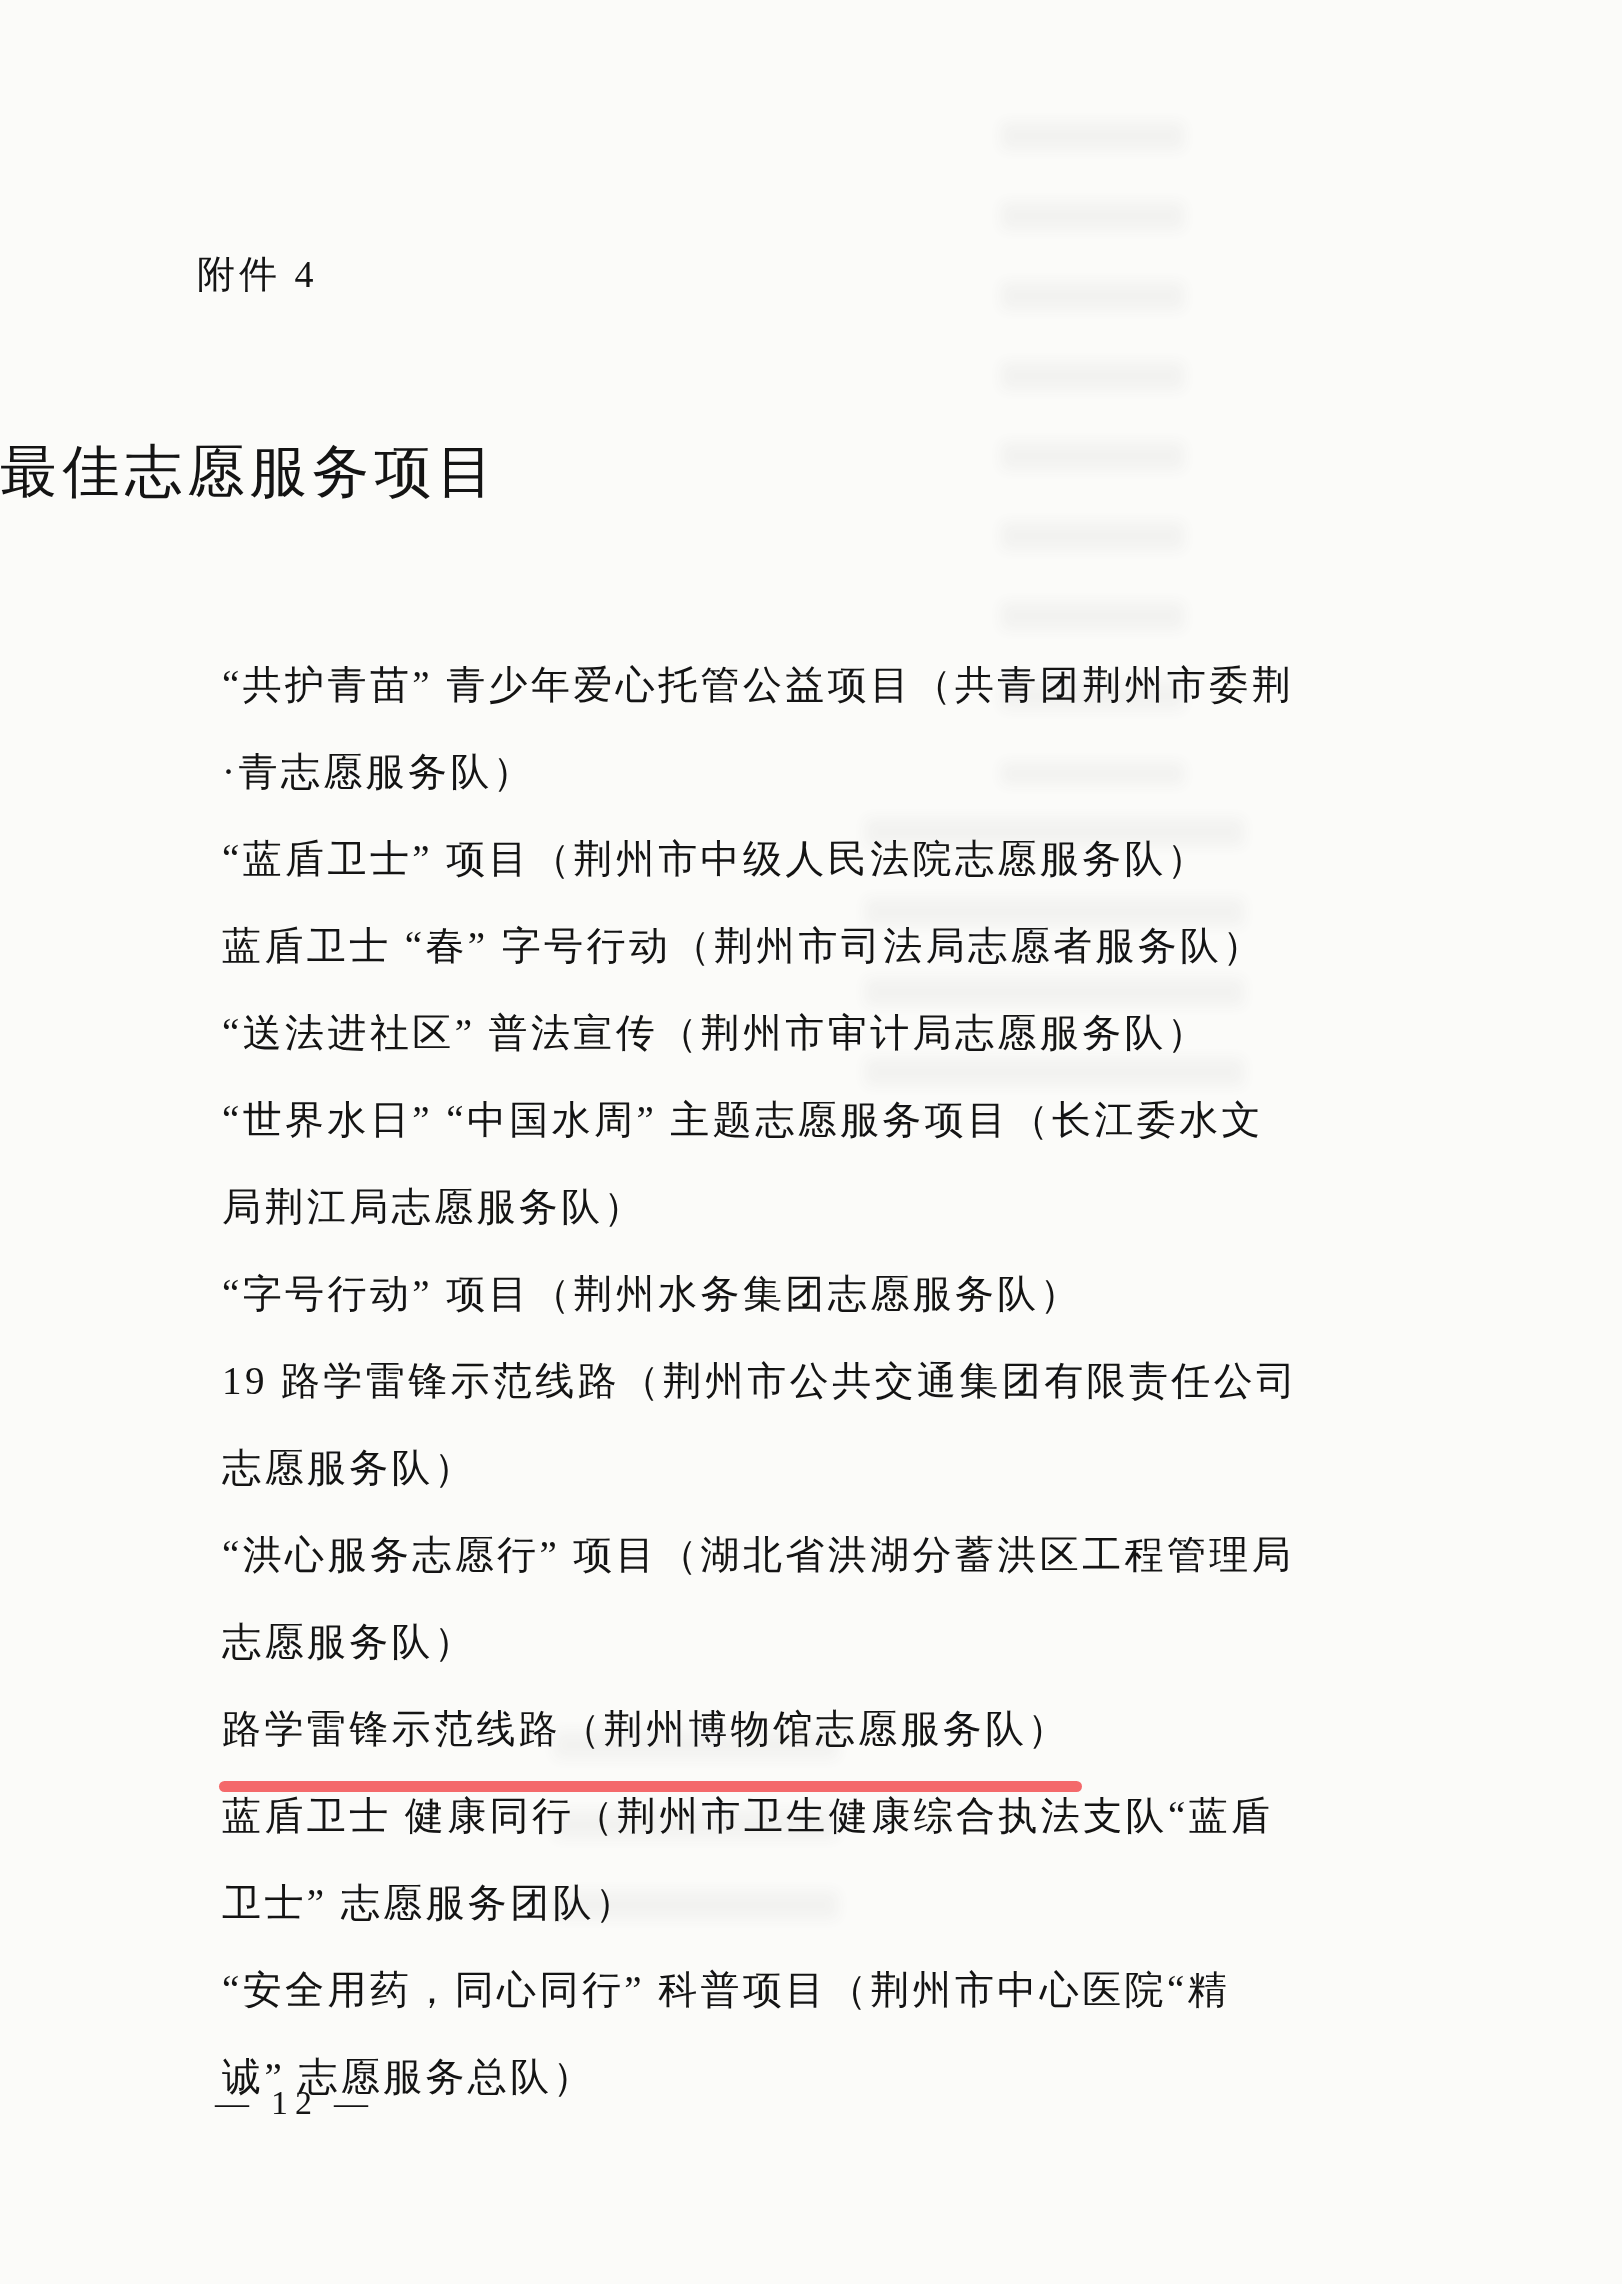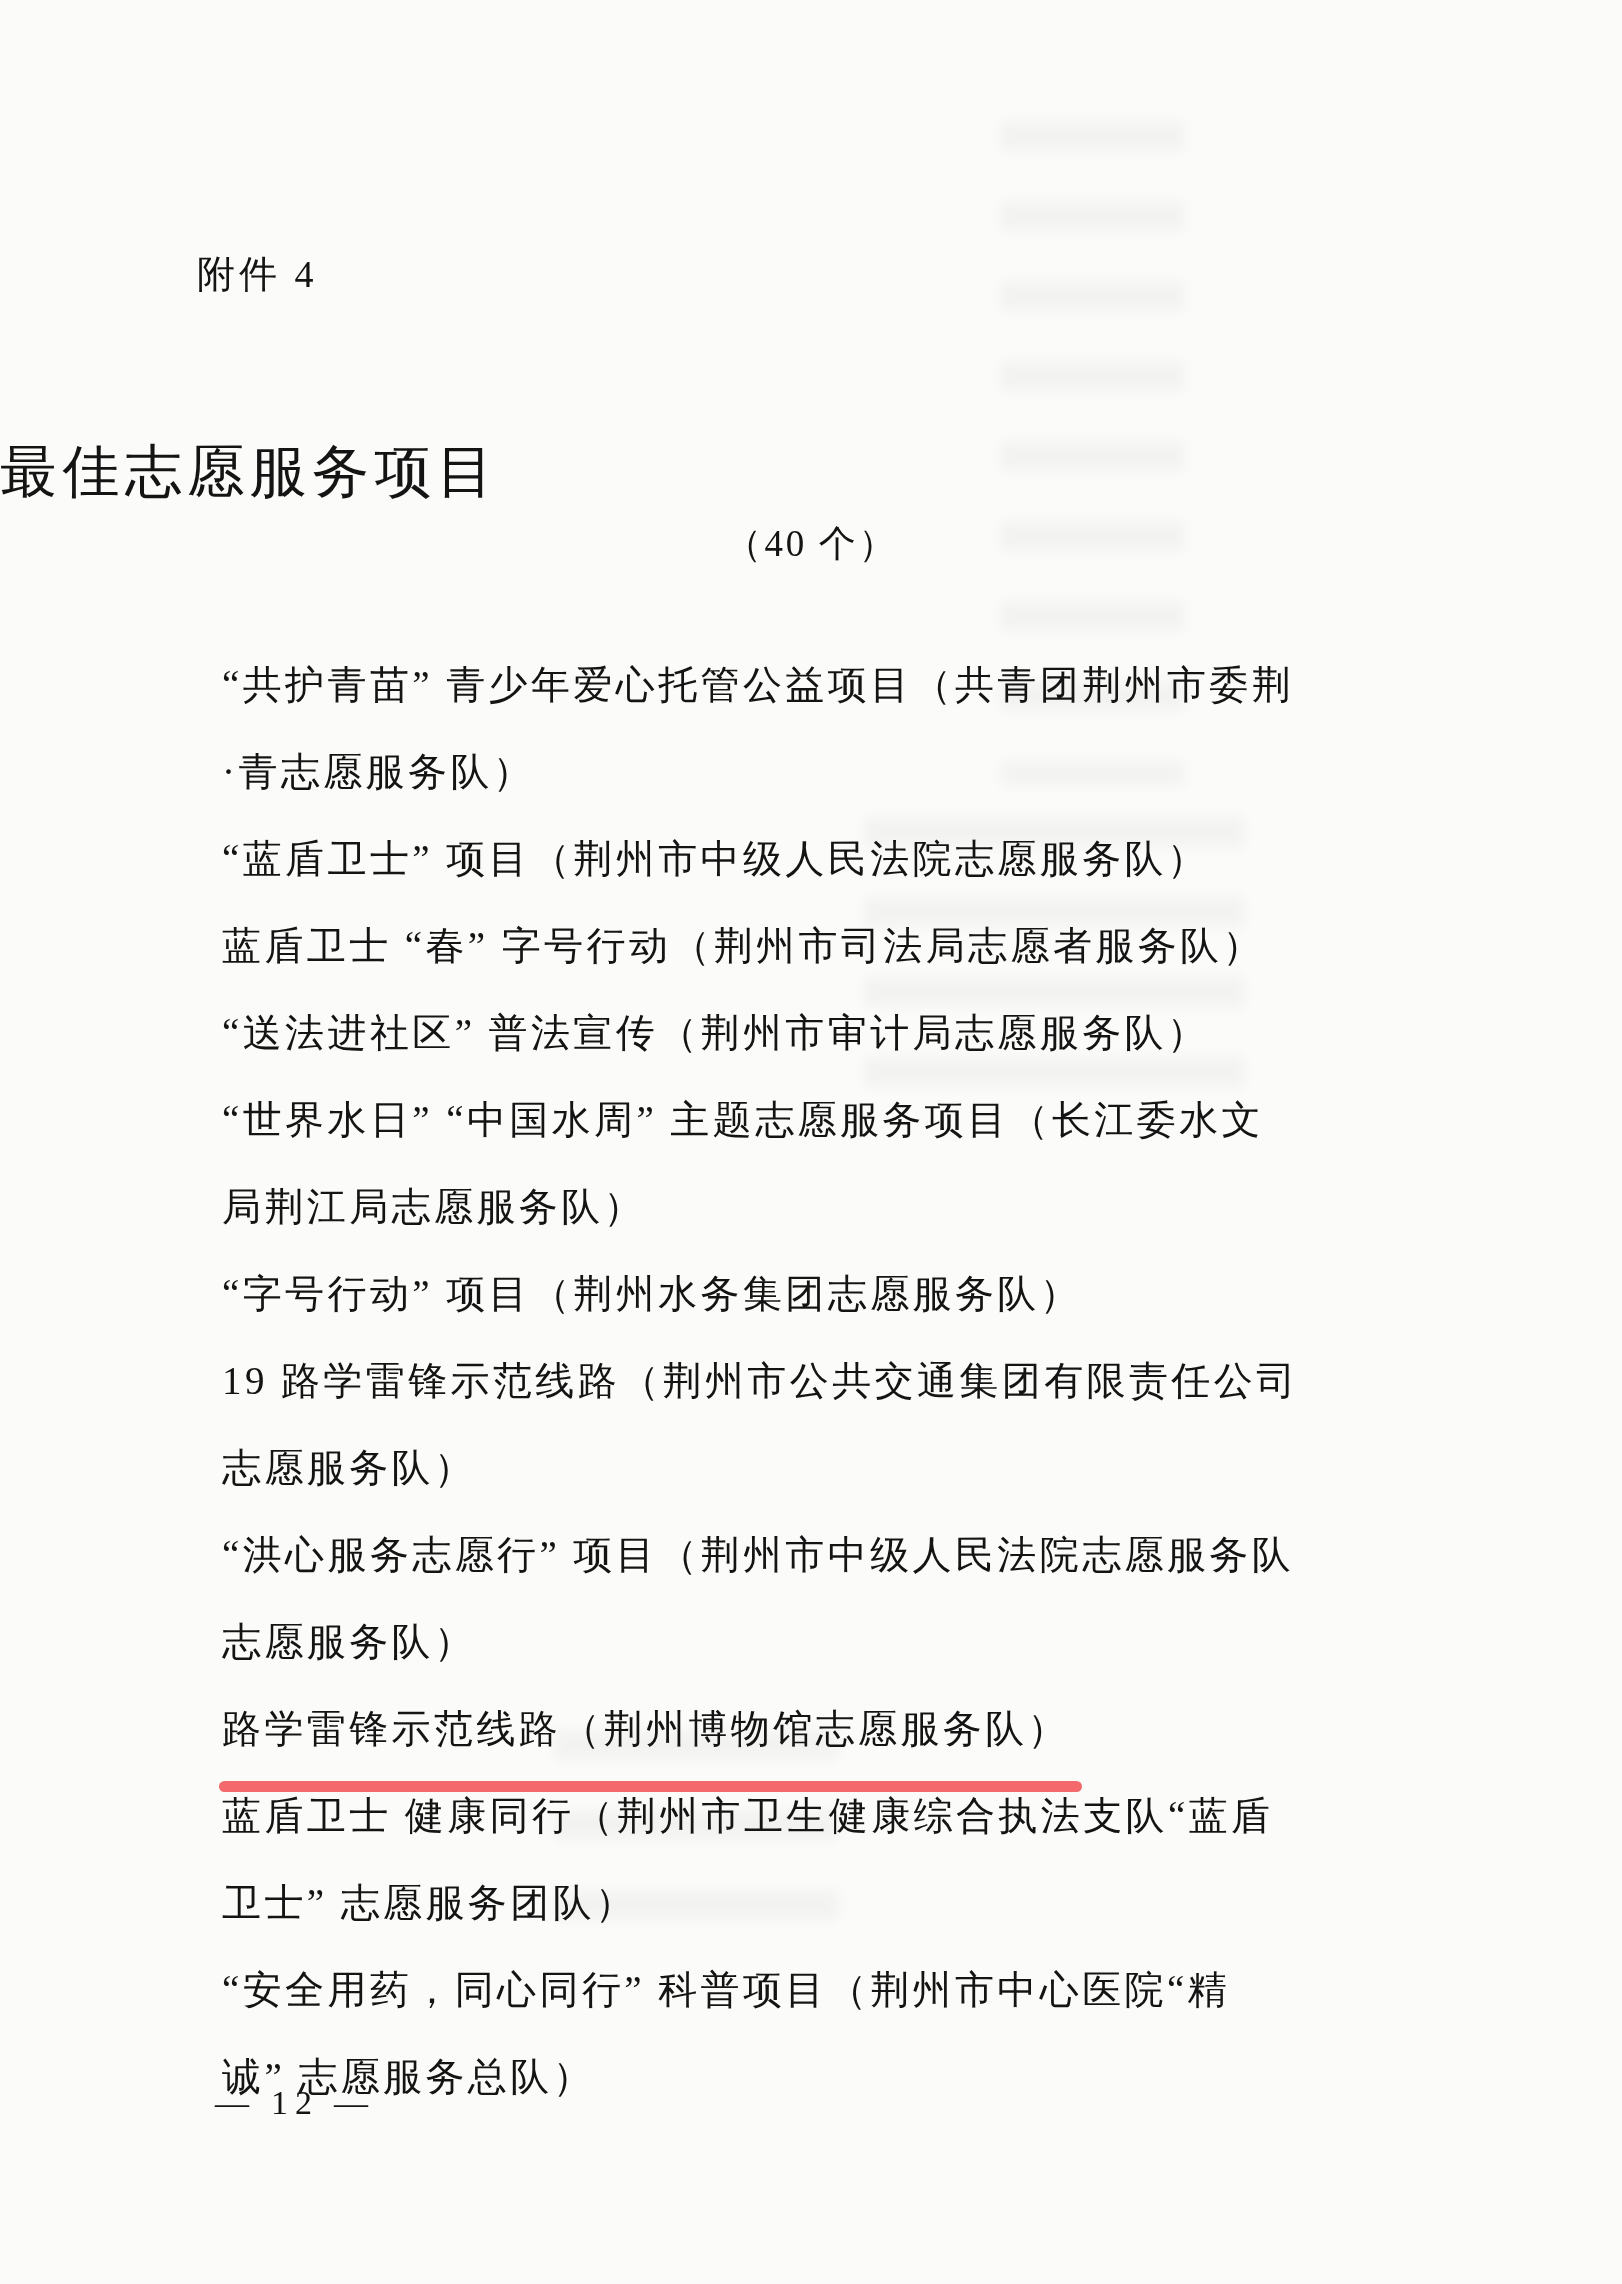--- a/index.html
+++ b/index.html
@@ -86,21 +86,20 @@
 <div class="page">
 
   <div class="artifact a1"></div>
   <div class="artifact a2"></div>
   <div class="artifact a3"></div>
 
   <div class="attachment">附件 4</div>
 
   <div class="title">最佳志愿服务项目</div>
 
-  <div class="subtitle">（40 个）</div>
 
   <div class="body-text">
       <div class="line first-line">
     <span class="line-text">“共护青苗” 青少年爱心托管公益项目（共青团荆州市委荆</span>
   </div>
       <div class="line">
     <span class="line-text">·青志愿服务队）</span>
   </div>
       <div class="line first-line">
     <span class="line-text">“蓝盾卫士” 项目（荆州市中级人民法院志愿服务队）</span>
@@ -120,21 +119,21 @@
       <div class="line first-line">
     <span class="line-text">“字号行动” 项目（荆州水务集团志愿服务队）</span>
   </div>
       <div class="line first-line">
     <span class="line-text">19 路学雷锋示范线路（荆州市公共交通集团有限责任公司</span>
   </div>
       <div class="line">
     <span class="line-text">志愿服务队）</span>
   </div>
       <div class="line first-line">
-    <span class="line-text">“洪心服务志愿行” 项目（荆州市中级人民法院志愿服务队</span>
+    <span class="line-text">“洪心服务志愿行” 项目（湖北省洪湖分蓄洪区工程管理局</span>
   </div>
       <div class="line">
     <span class="line-text">志愿服务队）</span>
   </div>
       <div class="line first-line">
     <span class="line-text underlined">路学雷锋示范线路（荆州博物馆志愿服务队）</span>
   </div>
       <div class="line first-line">
     <span class="line-text">蓝盾卫士 健康同行（荆州市卫生健康综合执法支队“蓝盾</span>
   </div>

